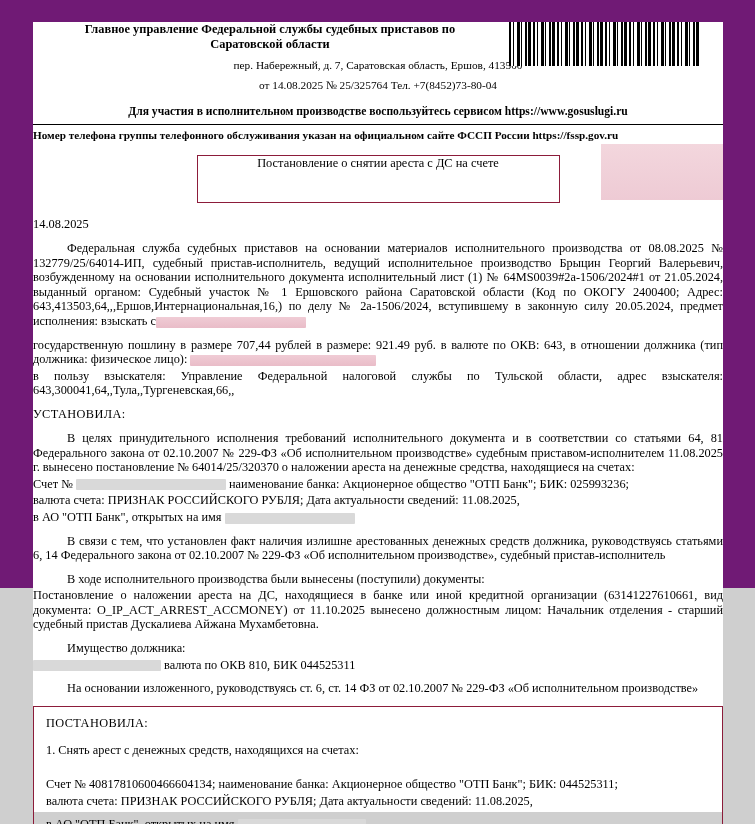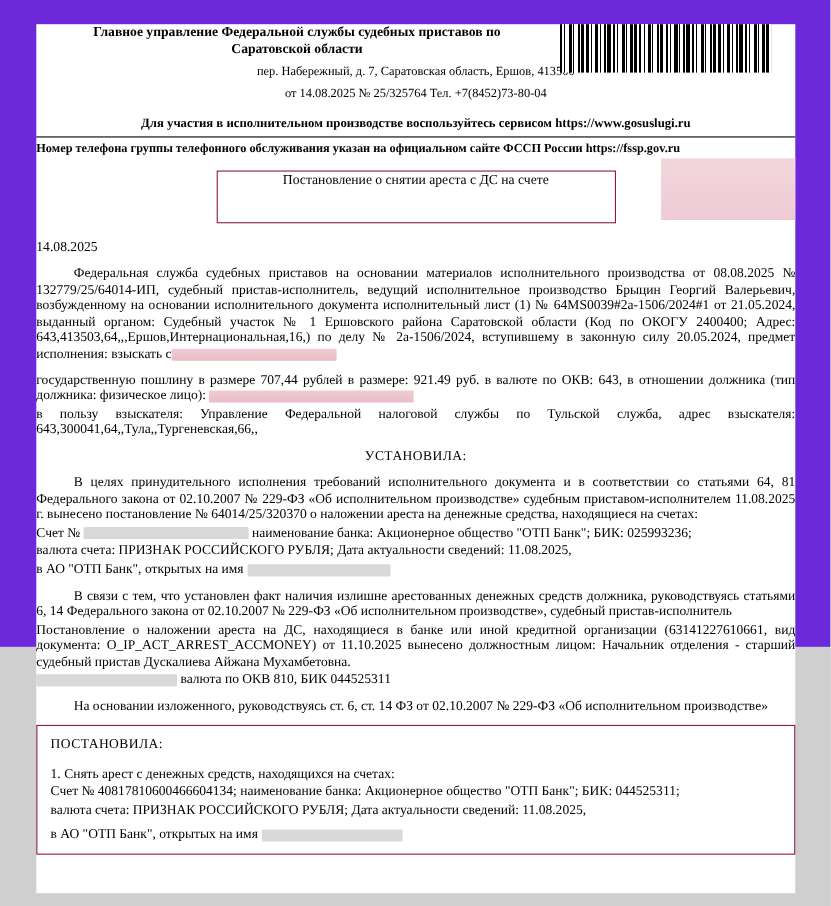--- a/index.html
+++ b/index.html
@@ -10,21 +10,21 @@
   body {
     font-family: "Liberation Serif", serif;
     width: 755px;
     height: 824px;
     overflow: hidden;
   }
   .page {
     position: relative;
     width: 755px;
     height: 588px;
-    background: #6d28d9;
+    background: #701a75;
     box-sizing: border-box;
   }
   .sheet {
     position: absolute;
     left: 33px;
     top: 22px;
     width: 690px;
     height: 790px;
     background: #ffffff;
   }
@@ -114,21 +114,20 @@
   p.body {
     margin: 9px 0 0 0;
     font-size: 12.3px;
     line-height: 14.6px;
     text-align: justify;
     text-indent: 34px;
   }
   p.body.noind { text-indent: 0; }
   .center-head {
     margin: 9px 0 0 0;
-    text-align: center;
     font-size: 12.3px;
     letter-spacing: .4px;
   }
   .sub {
     margin: 2px 0 0 0;
     font-size: 12.3px;
     line-height: 14.6px;
     text-align: justify;
   }
 
@@ -179,51 +178,53 @@
 
     <div class="title-box">
       <span>Постановление о снятии ареста с ДС на счете</span>
     </div>
 
     <div class="date-line">14.08.2025</div>
 
     <p class="body"><span>Федеральная служба судебных приставов на основании материалов исполнительного производства от 08.08.2025 № 132779/25/64014-ИП, судебный пристав-исполнитель, ведущий исполнительное производство Брыцин Георгий Валерьевич, возбужденному на основании исполнительного документа исполнительный лист (1) № 64MS0039#2а-1506/2024#1 от 21.05.2024, выданный органом: Судебный участок № 1 Ершовского района Саратовской области (Код по ОКОГУ 2400400; Адрес: 643,413503,64,,,Ершов,Интернациональная,16,) по делу № 2а-1506/2024, вступившему в законную силу 20.05.2024, предмет исполнения: взыскать с</span><span class="redact pink" style="width:150px"></span></p>
     <p class="body noind"><span>государственную пошлину в размере 707,44 рублей в размере: 921.49 руб. в валюте по ОКВ: 643, в отношении должника (тип должника: физическое лицо):</span> <span class="redact pink" style="width:186px"></span></p>
 
-    <p class="sub"><span>в пользу взыскателя: Управление Федеральной налоговой службы по Тульской служба, адрес взыскателя: 643,300041,64,,Тула,,Тургеневская,66,,</span></p>
+    <p class="sub"><span>в пользу взыскателя: Управление Федеральной налоговой службы по Тульской области, адрес взыскателя: 643,300041,64,,Тула,,Тургеневская,66,,</span></p>
 
     <p class="center-head">УСТАНОВИЛА:</p>
 
     <p class="body">В целях принудительного исполнения требований исполнительного документа и в соответствии со статьями 64, 81 Федерального закона от 02.10.2007 № 229-ФЗ «Об исполнительном производстве» судебным приставом-исполнителем 11.08.2025 г. вынесено постановление № 64014/25/320370 о наложении ареста на денежные средства, находящиеся на счетах:</p>
 
     <p class="sub">
       <span>Счет №</span>
       <span class="redact" style="width:150px"></span>
       <span>наименование банка: Акционерное общество "ОТП Банк"; БИК: 025993236;</span>
     </p>
     <p class="sub">валюта счета: ПРИЗНАК РОССИЙСКОГО РУБЛЯ; Дата актуальности сведений: 11.08.2025,</p>
     <p class="sub">
       <span>в АО "ОТП Банк", открытых на имя</span>
       <span class="redact" style="width:130px"></span>
     </p>
 
     <p class="body">В связи с тем, что установлен факт наличия излишне арестованных денежных средств должника, руководствуясь статьями 6, 14 Федерального закона от 02.10.2007 № 229-ФЗ «Об исполнительном производстве», судебный пристав-исполнитель</p>
+    <p class="body">В ходе исполнительного производства были вынесены (поступили) документы:</p>
     <p class="sub">Постановление о наложении ареста на ДС, находящиеся в банке или иной кредитной организации (63141227610661, вид документа: O_IP_ACT_ARREST_ACCMONEY) от 11.10.2025 вынесено должностным лицом: Начальник отделения - старший судебный пристав Дускалиева Айжана Мухамбетовна.</p>
 
+    <p class="body">Имущество должника:</p>
     <p class="sub">
       <span class="redact" style="width:128px"></span>
       <span>валюта по ОКВ 810, БИК 044525311</span>
     </p>
 
     <p class="body">На основании изложенного, руководствуясь ст. 6, ст. 14 ФЗ от 02.10.2007 № 229-ФЗ «Об исполнительном производстве»</p>
 
     <div class="decision-box">
       <p class="decision-head">ПОСТАНОВИЛА:</p>
       <p class="body noind" style="margin-top:12px">1. Снять арест с денежных средств, находящихся на счетах:</p>
-      <p class="sub" style="margin-top:2px">Счет № 40817810600466604134; наименование банка: Акционерное общество "ОТП Банк"; БИК: 044525311;</p>
+      <p class="sub" style="margin-top:20px">Счет № 40817810600466604134; наименование банка: Акционерное общество "ОТП Банк"; БИК: 044525311;</p>
       <p class="sub">валюта счета: ПРИЗНАК РОССИЙСКОГО РУБЛЯ; Дата актуальности сведений: 11.08.2025,</p>
       <p class="sub" style="margin-top:8px">
         <span>в АО "ОТП Банк", открытых на имя</span>
         <span class="redact" style="width:128px"></span>
       </p>
 
     </div>
 
   </div>
 </div>

